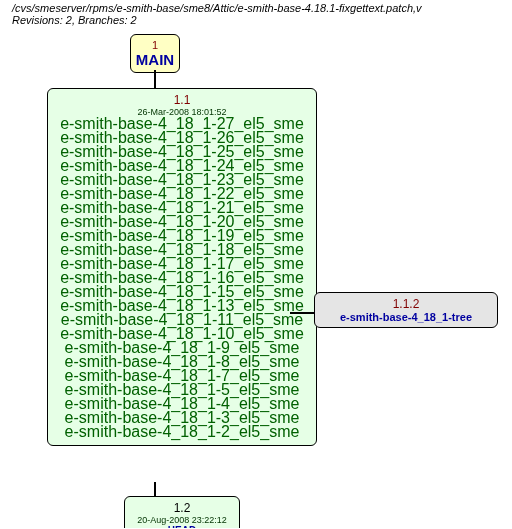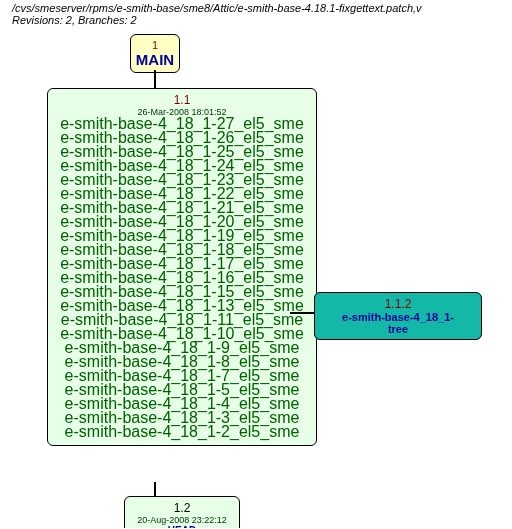--- a/index.html
+++ b/index.html
@@ -54,24 +54,24 @@
   .rev12 {
     left: 97px;
     top: 468px;
     width: 116px;
     padding: 4px 4px;
   }
   .rev12 .ver { font-size: 12px; }
   .rev12 .date { color: #003300; font-size: 9px; }
   .rev12 .head { color: #0000a0; font-weight: bold; font-size: 10px; }
   .node-branch {
-    background: #14b8a6;
+    background: #e5e5e5;
     left: 314px;
     top: 264px;
-    width: 168px;
+    width: 184px;
     padding: 4px 20px;
   }
   .node-branch .ver { color: #800000; font-size: 12px; }
   .node-branch .name { color: #0000a0; font-weight: bold; font-size: 11px; }
   .conn {
     position: absolute;
     background: #000;
   }
   .v1 { left: 154px; top: 42px; width: 2px; height: 18px; }
   .v2 { left: 154px; top: 454px; width: 2px; height: 14px; }

